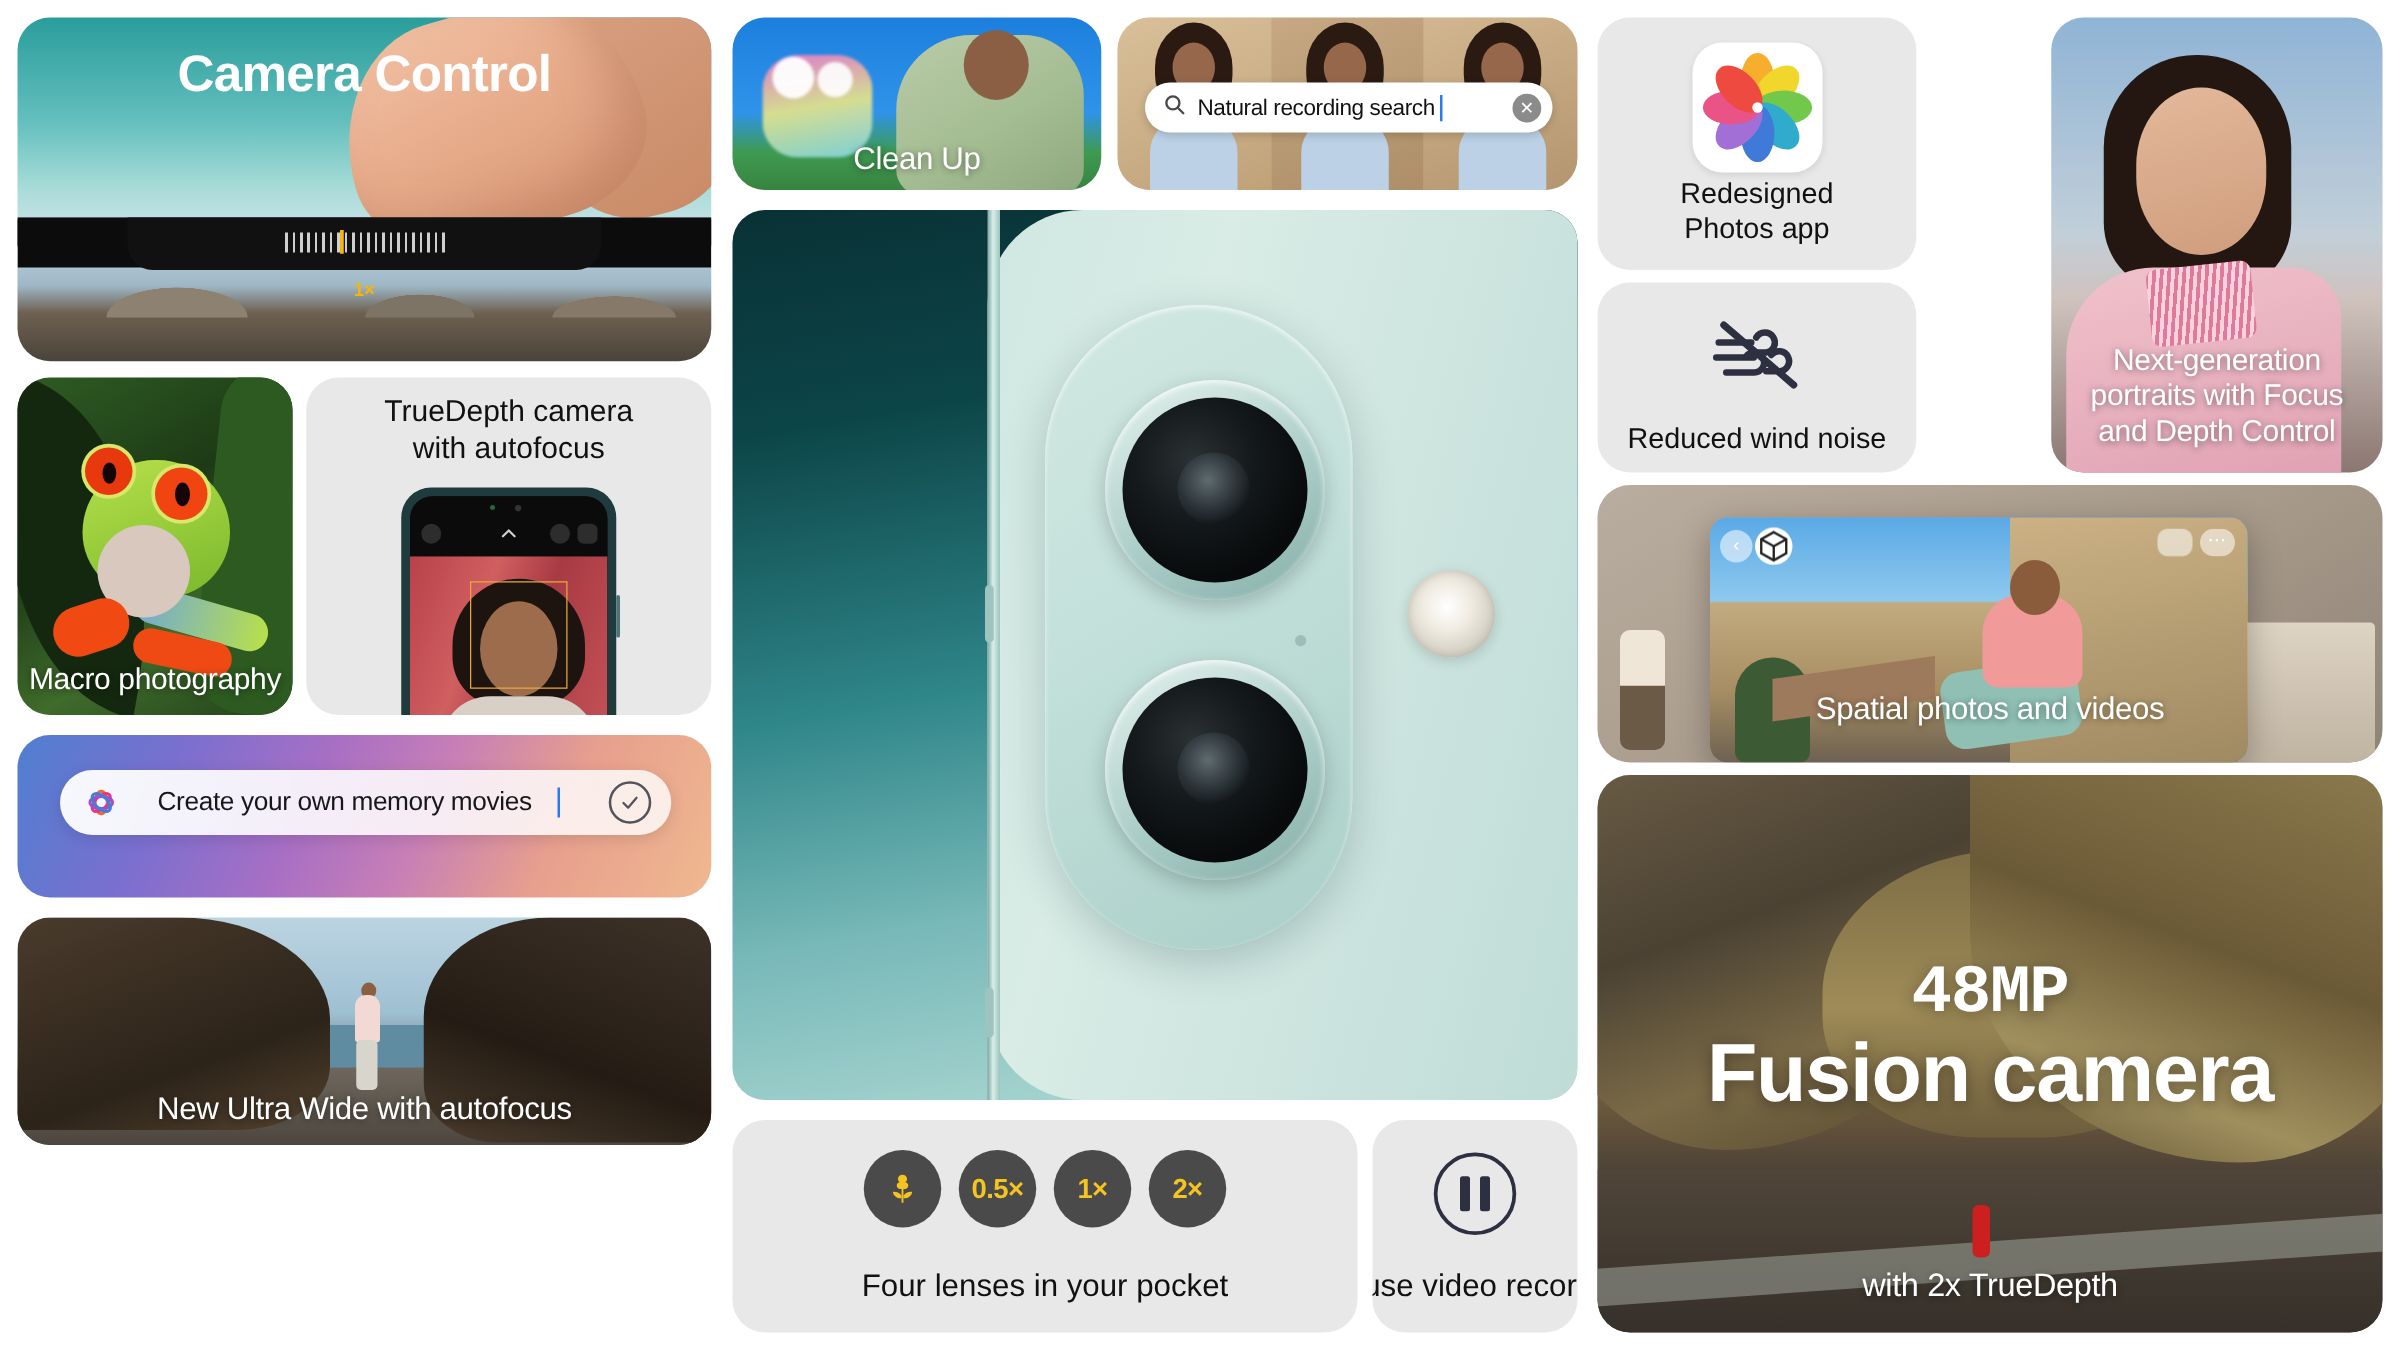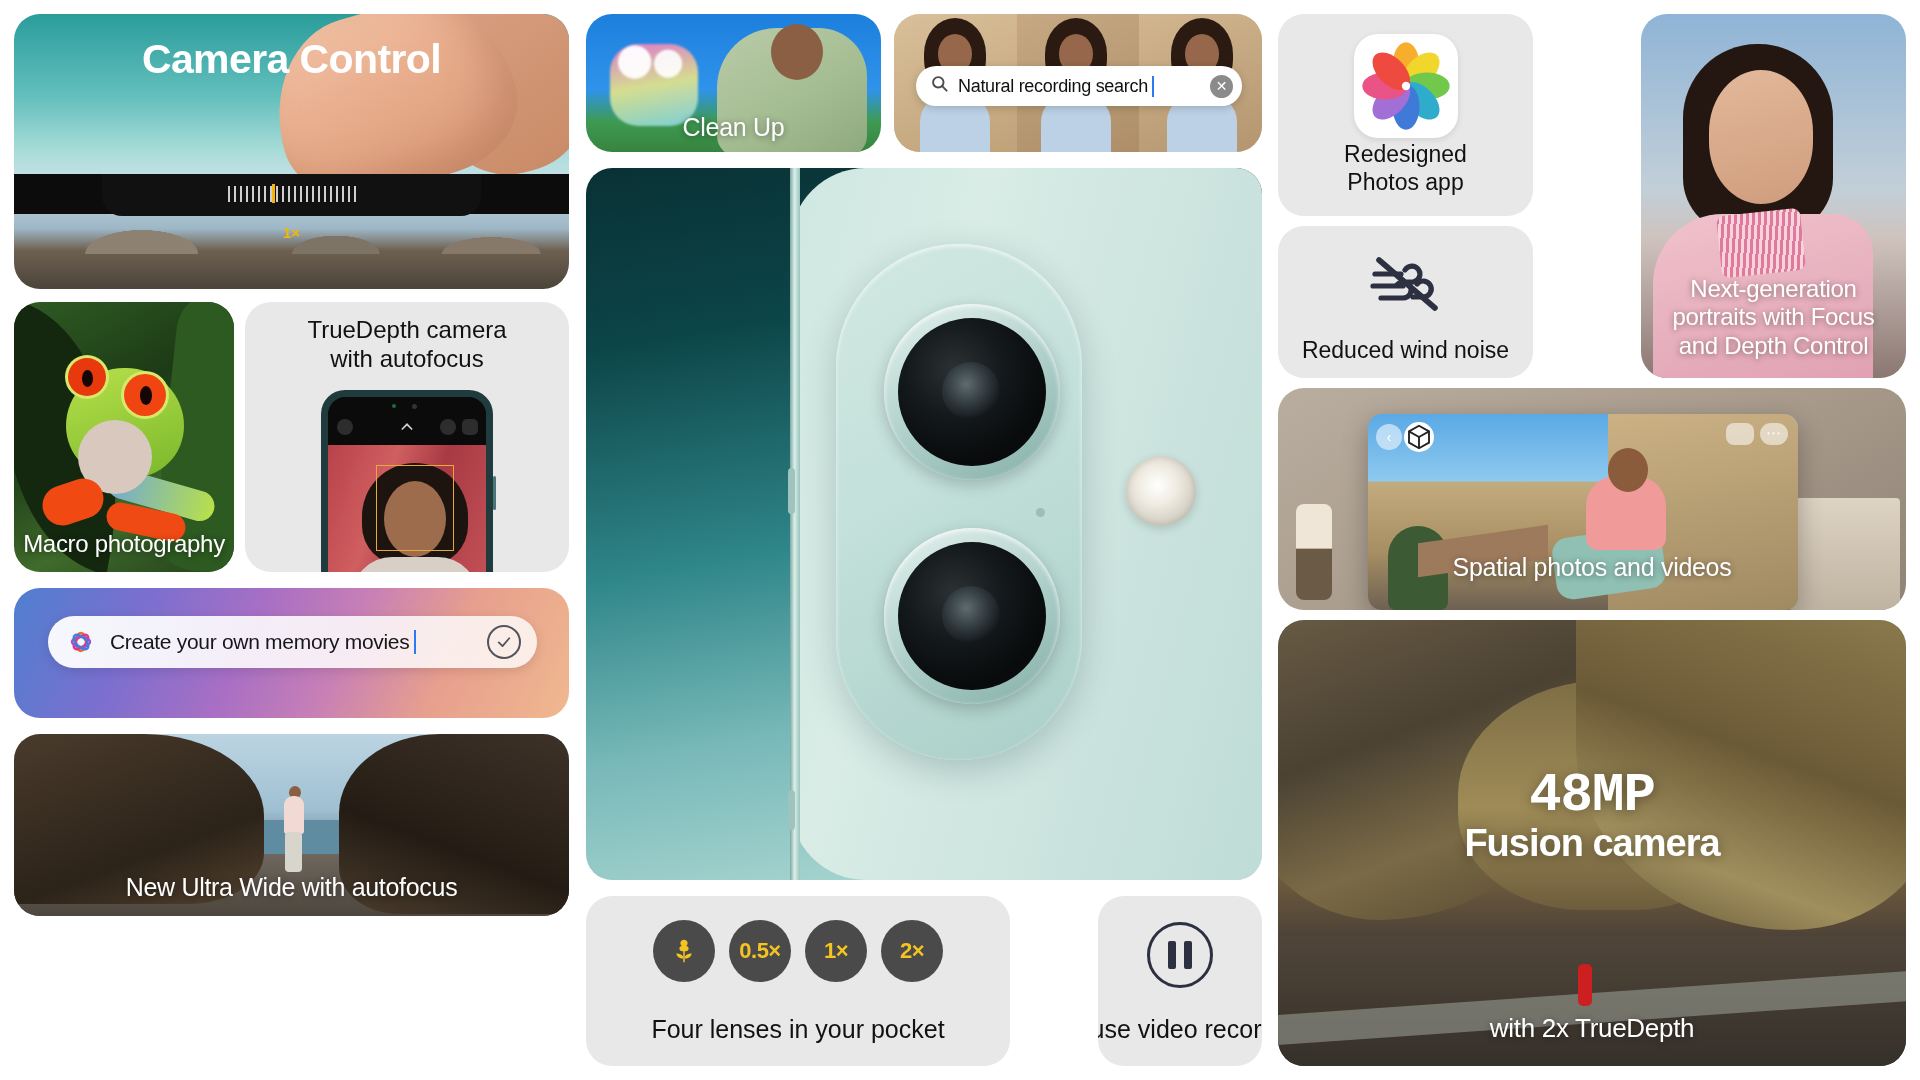--- a/index.html
+++ b/index.html
@@ -221,21 +221,21 @@
   #fz-path { position:absolute; left:-20px; bottom:44px; width:700px; height:30px;
     background:#9ea49b; opacity:.55; transform:rotate(-4deg); border-radius:14px; }
   #fz-runner { position:absolute; left:300px; bottom:60px; width:14px; height:42px;
     background:#cc2020; border-radius:5px; }
   #fz-title {
     position:absolute; left:0; right:0; top:148px; text-align:center;
     color:#fff; font-weight:600; letter-spacing:-1px; line-height:1.04;
     text-shadow:0 2px 12px rgba(0,0,0,.35);
   }
   #fz-line1 { font-size:54px; display:block;font-family:Liberation Mono, monospace; }
-  #fz-line2 { font-size:38px; display:block;text-align:center; }
+  #fz-line2 { font-size:66px; display:block;text-align:center; }
   #fz-sub { bottom: 22px; font-size:26px; }
 
   
   #macro {
     left: 14px; top: 302px; width: 220px; height: 270px;
     background: linear-gradient(150deg,#2f5c23 0%,#1d3a16 40%,#3f6b2b 70%,#22401a 100%);
   }
   #mc-leaf1 { position:absolute; left:-30px; top:10px; width:150px; height:250px; background:#14280f; border-radius:0 100% 0 100%; transform:rotate(12deg); }
   #mc-leaf2 { position:absolute; right:-22px; top:-10px; width:90px; height:280px; background:#2c5a20; border-radius:40px; transform:rotate(6deg); }
   #mc-body { position:absolute; left:52px; top:66px; width:118px; height:110px; background:linear-gradient(160deg,#b7e04a,#79b82c); border-radius:58px 58px 52px 52px; }
@@ -283,21 +283,21 @@
   #td-side { position:absolute; right:-3px; top:86px; width:3px; height:34px; background:#4c7375; border-radius:2px; }
 
   
   #memory {
     left: 14px; top: 588px; width: 555px; height: 130px;
     background: linear-gradient(115deg,#4f7fd0 0%,#7a6fcf 22%,#a86fc4 42%,#c77fb6 58%,#e79f8e 76%,#f0b88f 100%);
   }
   #mem-pill {
     position:absolute; left:34px; right:32px; top:28px; height:52px;
     background: linear-gradient(100deg,rgba(255,255,255,.95),rgba(255,255,255,.78));
-    border-radius:26px; display:flex; align-items:center; gap:14px; padding:0 16px 0 18px;
+    border-radius:26px; display:flex; align-items:center; gap:30px; padding:0 16px 0 18px;
     box-shadow:0 3px 12px rgba(0,0,0,.12);
   }
   #mem-ai { width:30px; height:30px; flex:0 0 auto; }
   #mem-text { font-size:21px; color:#17171a; letter-spacing:-.3px; }
   #mem-caret { width:2px; height:24px; background:#2a7bf2; margin-left:-9px; }
   #mem-check {
     margin-left:auto; width:34px; height:34px; border-radius:50%;
     border:2px solid #53535c; color:#53535c; flex:0 0 auto;
     display:flex; align-items:center; justify-content:center; font-size:18px;
   }
@@ -363,21 +363,21 @@
   #lens2-spot { left:152px; top:418px; width:58px; height:58px; }
   #mic-dot { position:absolute; left:246px; top:340px; width:9px; height:9px; border-radius:50%; background:#9cbdb8; }
   #flash {
     position:absolute; left:336px; top:288px; width:70px; height:70px; border-radius:50%;
     background: radial-gradient(circle at 45% 42%, #ffffff 0%, #f0ece3 34%, #d9d4c8 62%, #b6b2a7 100%);
     box-shadow: inset 0 0 7px rgba(0,0,0,.12), 0 3px 10px rgba(0,0,0,.14);
   }
 
   
   #lenses {
-    left: 586px; top: 896px; width: 424px; height: 170px;
+    left: 586px; top: 896px; width: 500px; height: 170px;
   }
   #lens-row {
     position:absolute; left:0; right:0; top:24px;
     display:flex; justify-content:center; gap:14px;
   }
   .lens-btn {
     width:62px; height:62px; border-radius:50%; background:#4a4a4a;
     display:flex; align-items:center; justify-content:center;
     color:#f5c421; font-size:22px; font-weight:700; letter-spacing:-.5px;
   }

